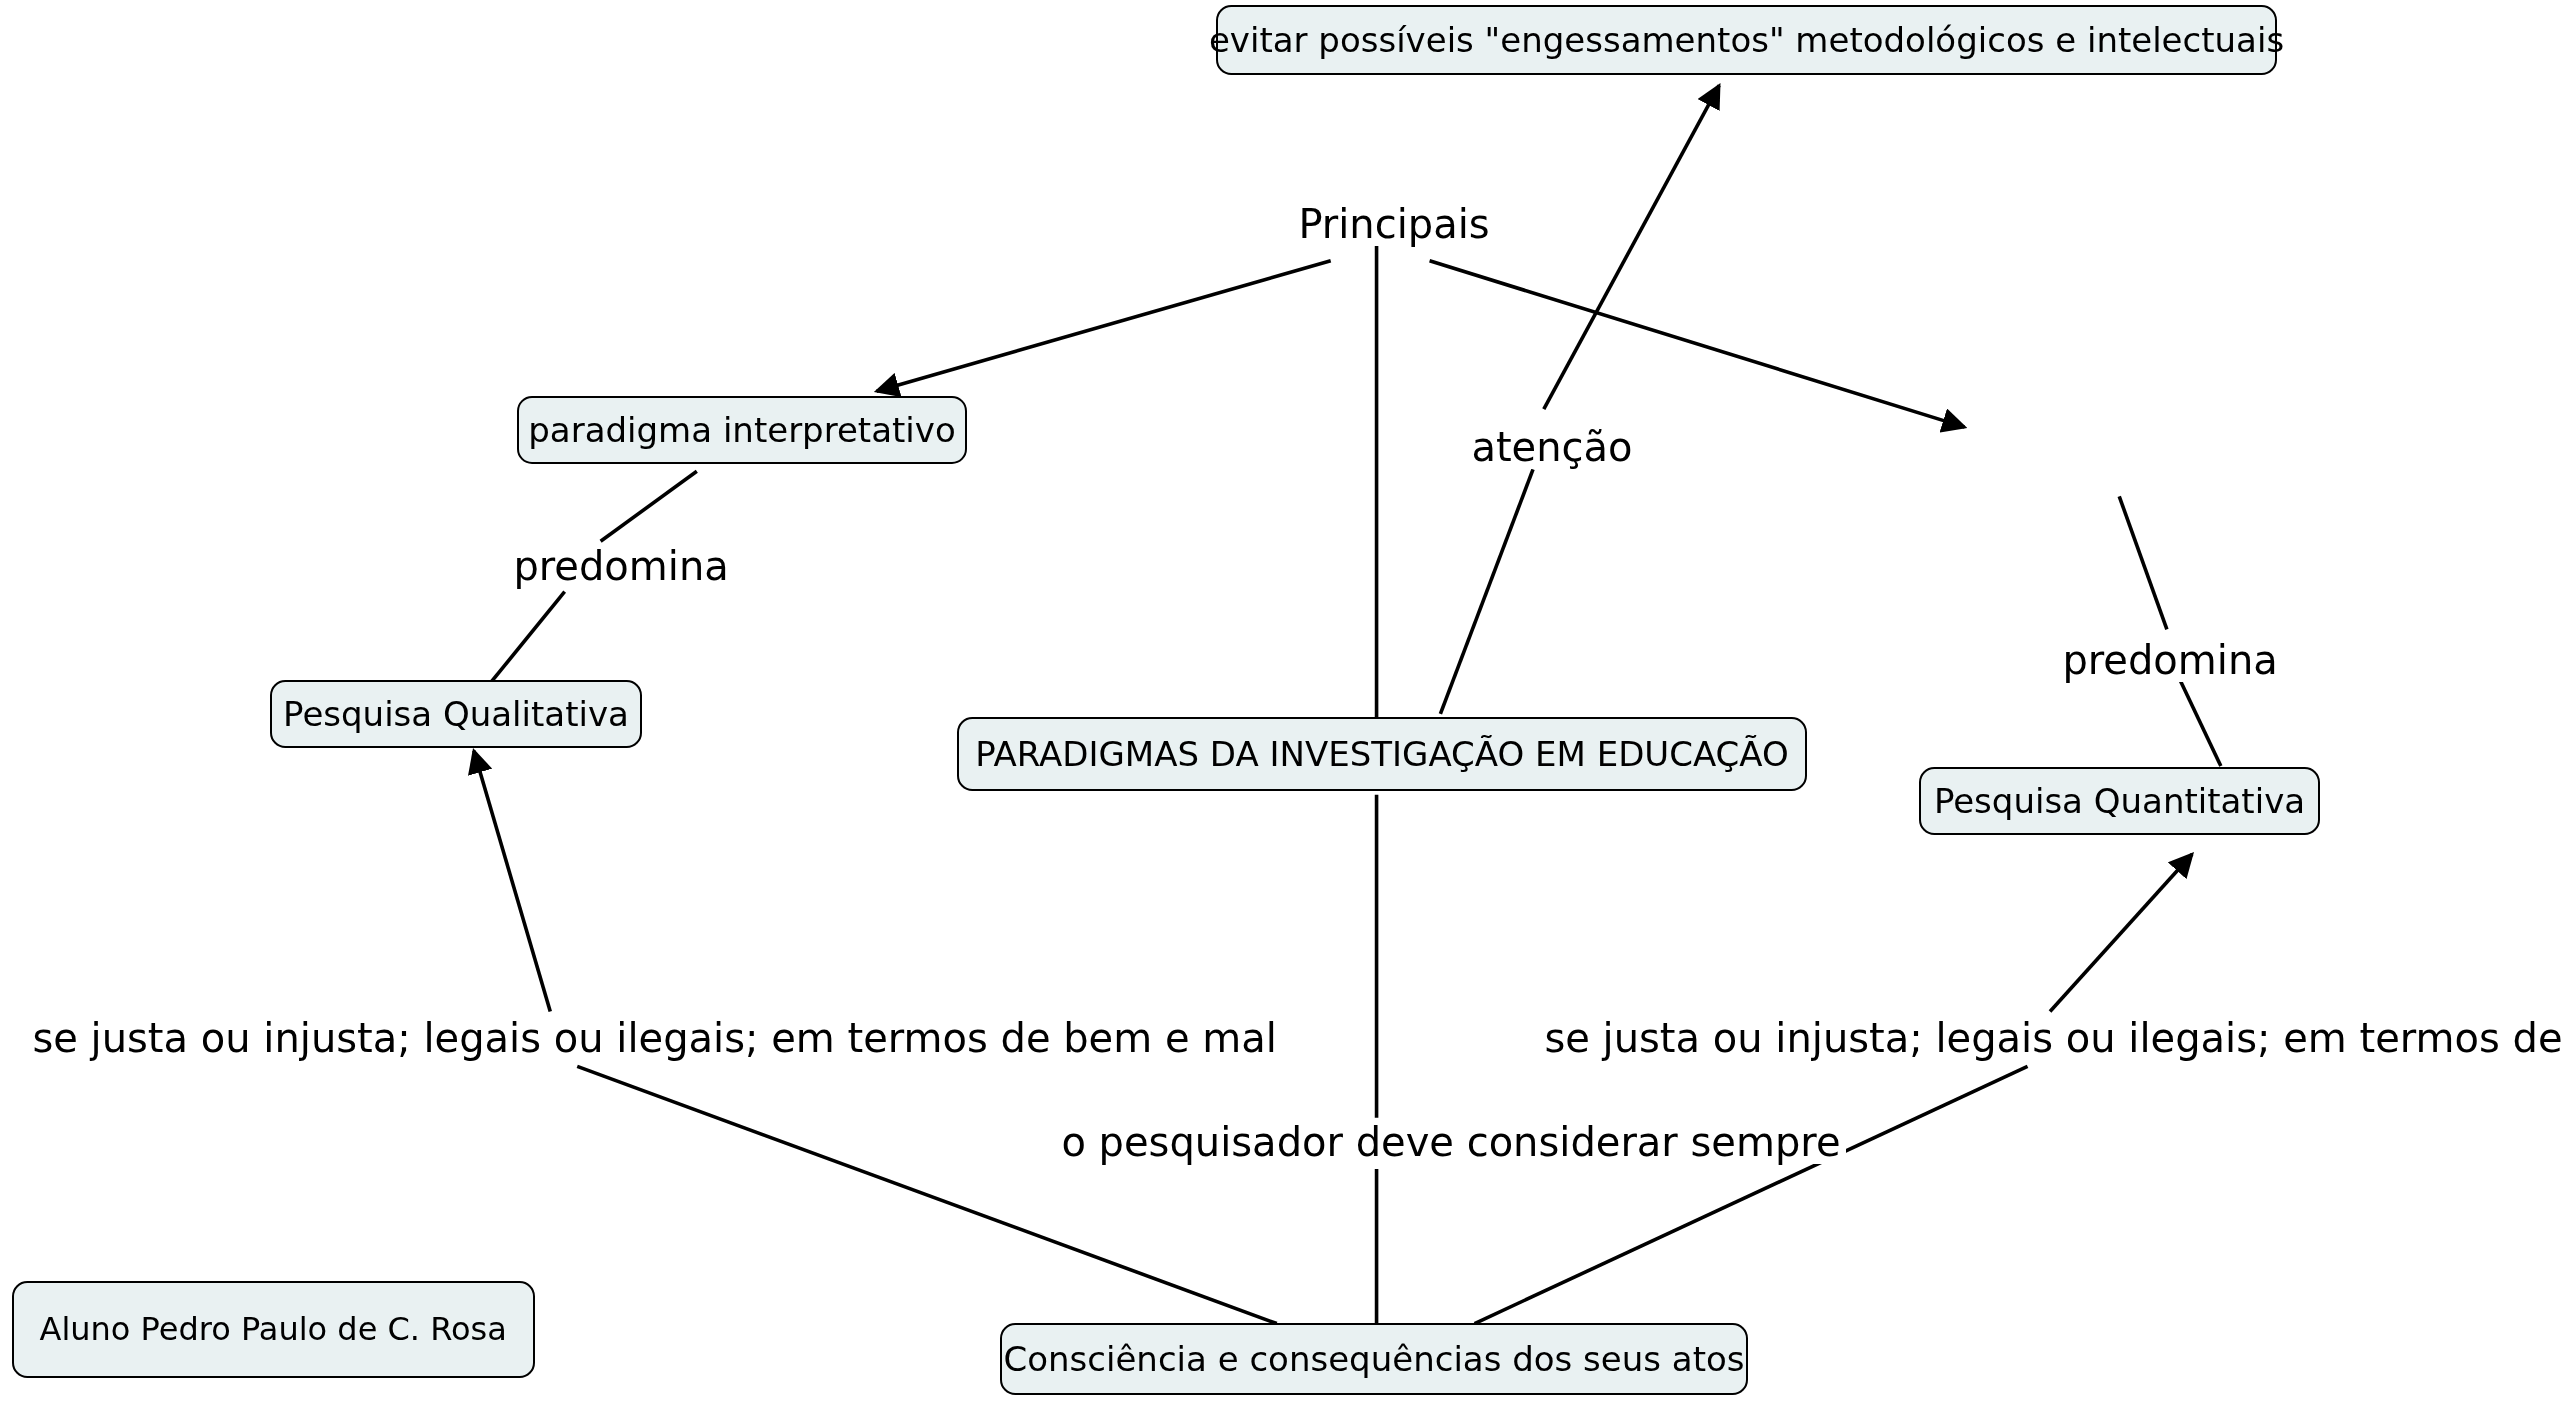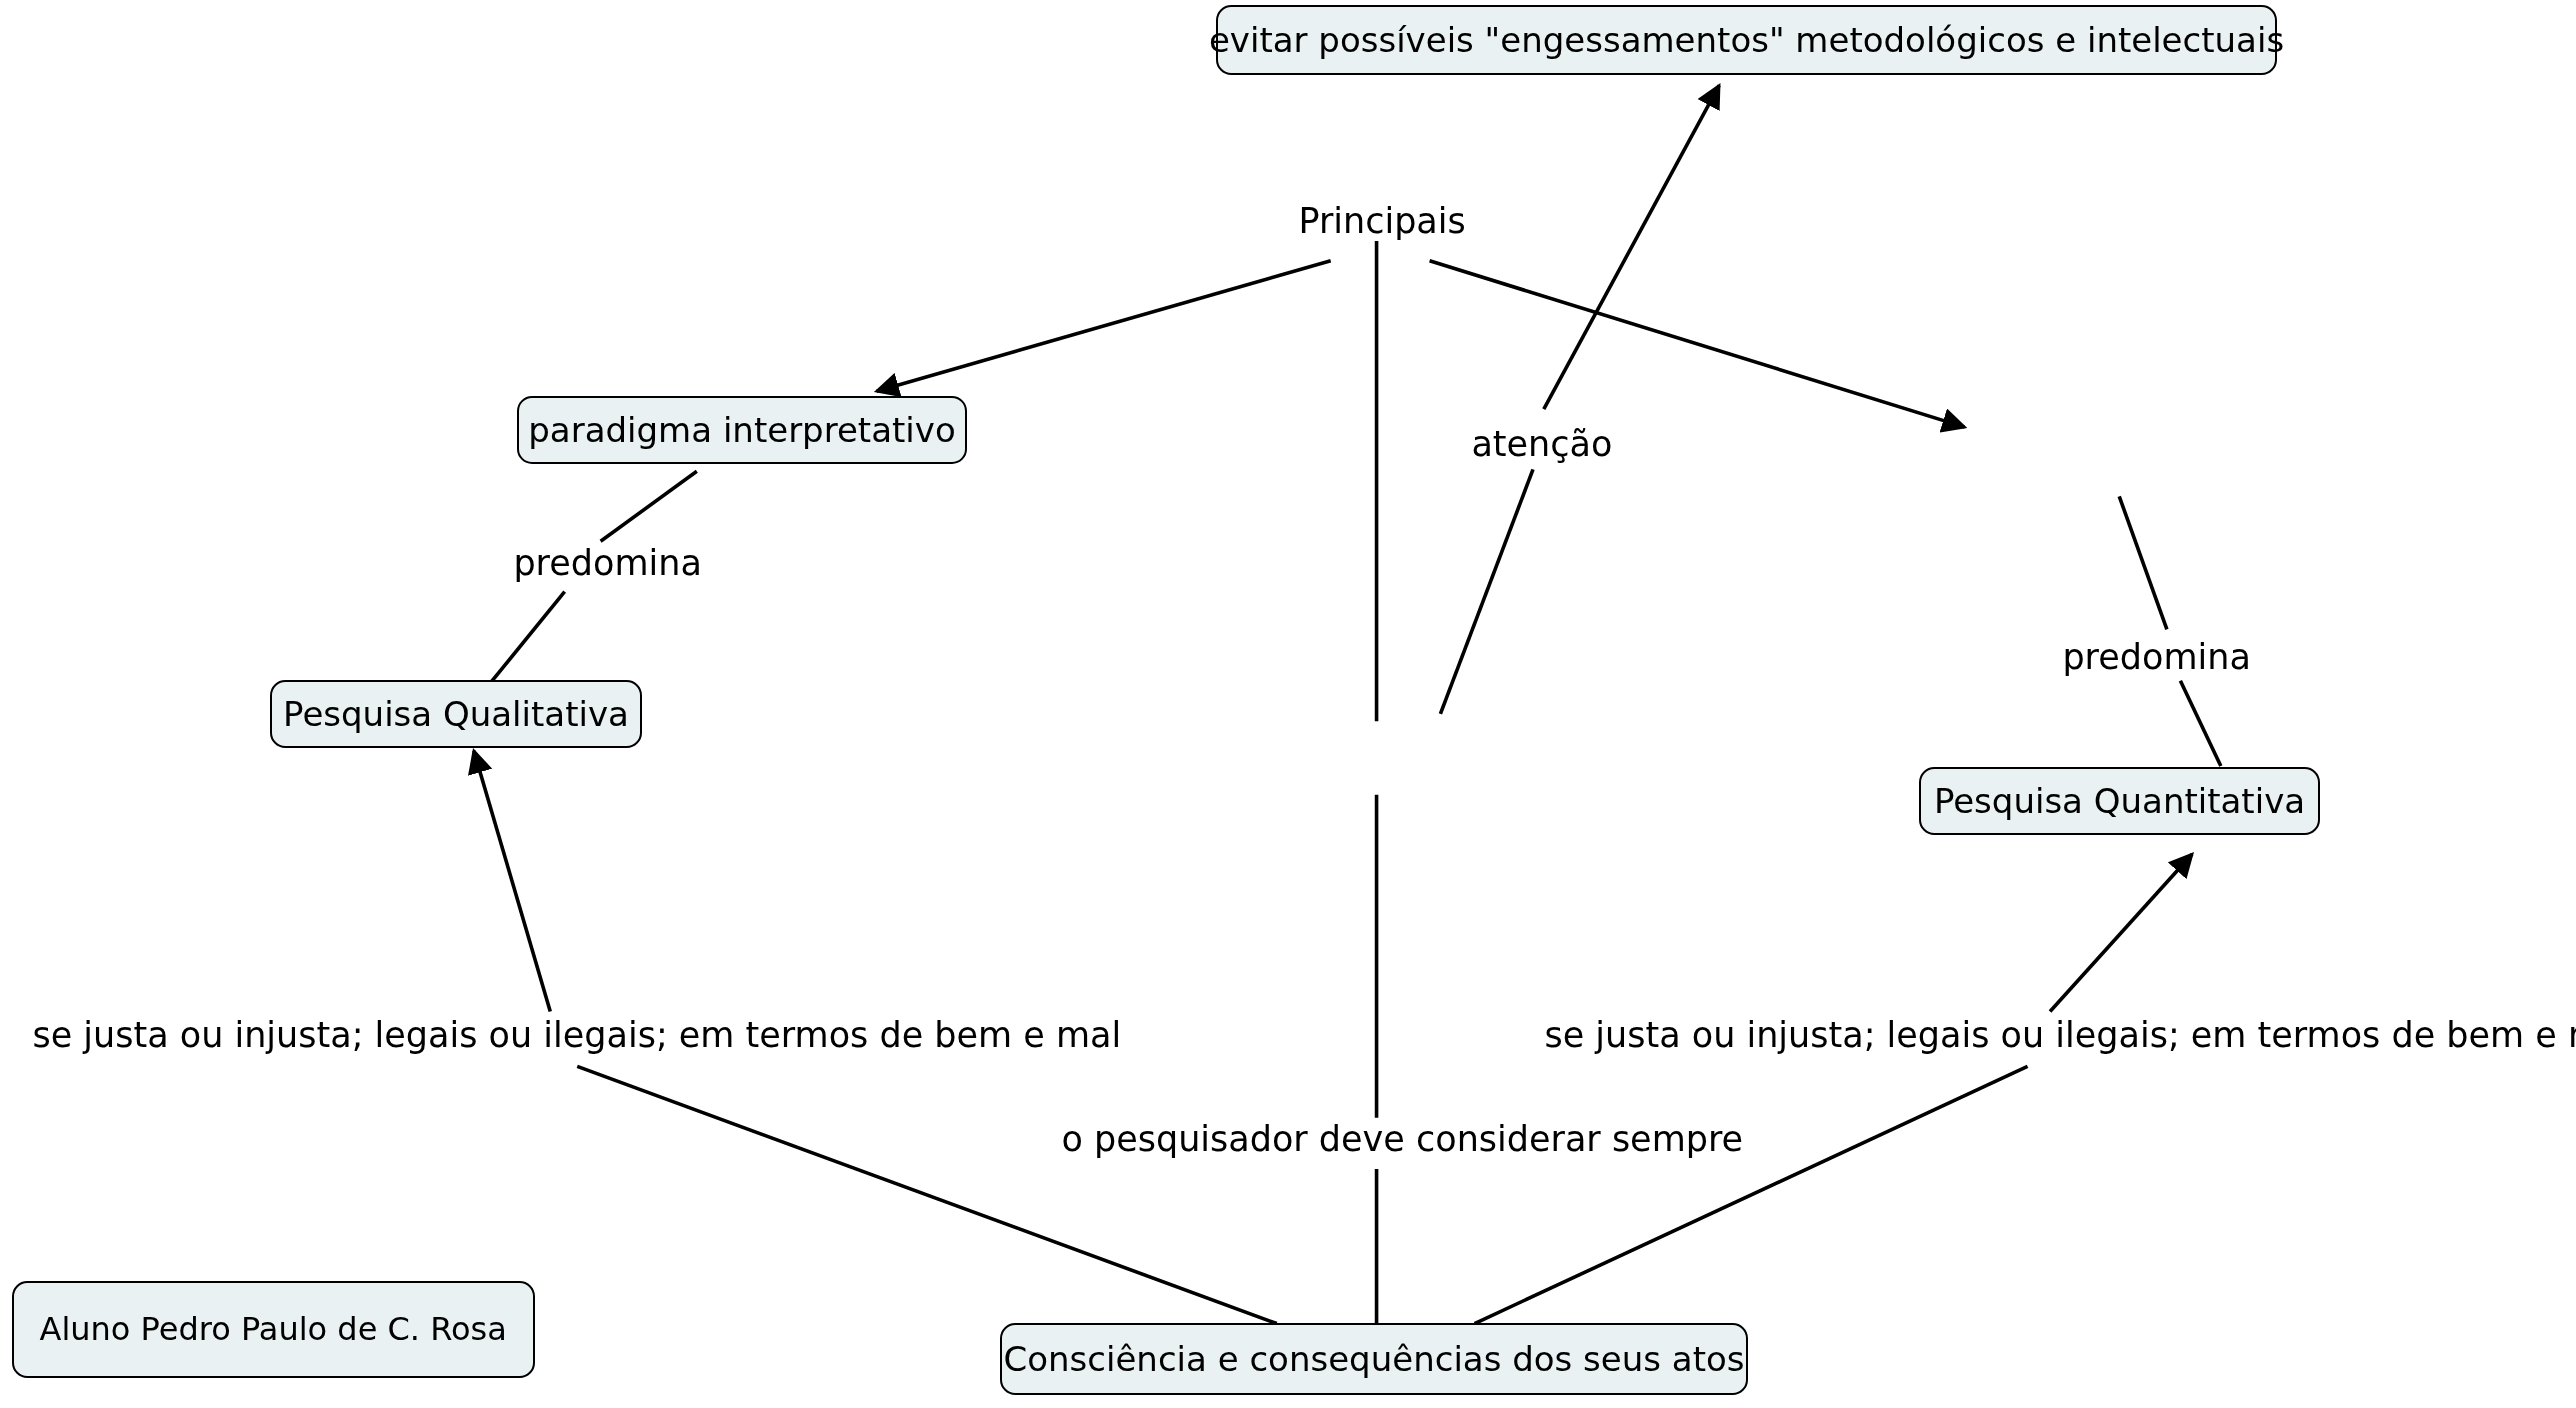--- a/index.html
+++ b/index.html
@@ -38,21 +38,21 @@
     font-family: "DejaVu Sans", sans-serif;
     font-size: 34px;
     line-height: 1.18;
     white-space: nowrap;
     z-index: 3;
   }
   .edge-label {
     position: absolute;
     color: #000000;
     font-family: "DejaVu Sans", sans-serif;
-    font-size: 35px;
+    font-size: 40px;
     line-height: 1.1;
     white-space: nowrap;
     background: #ffffff;
     padding: 0 5.4px;
     z-index: 4;
   }
   .legend-box {
     position: absolute;
     box-sizing: border-box;
     background: #e9f1f2;
@@ -116,20 +116,23 @@
 
 
   <div class="node" style="left:270px; top:680px; width:372px; height:68px;">
     <span>Pesquisa Qualitativa</span>
   </div>
 
   <div class="node" style="left:1919px; top:767px; width:401px; height:68px;">
     <span>Pesquisa Quantitativa</span>
   </div>
 
+  <div class="node" style="left:957px; top:717px; width:850px; height:74px;">
+    <span>PARADIGMAS DA INVESTIGAÇÃO EM EDUCAÇÃO</span>
+  </div>
 
   <div class="node" style="left:1000px; top:1323px; width:748px; height:72px;">
     <span>Consciência e consequências dos seus atos</span>
   </div>
 
   <div class="edge-label" style="left:1293px; top:202px;">
     <span>Principais</span>
   </div>
 
   <div class="edge-label" style="left:1466px; top:425px;">

